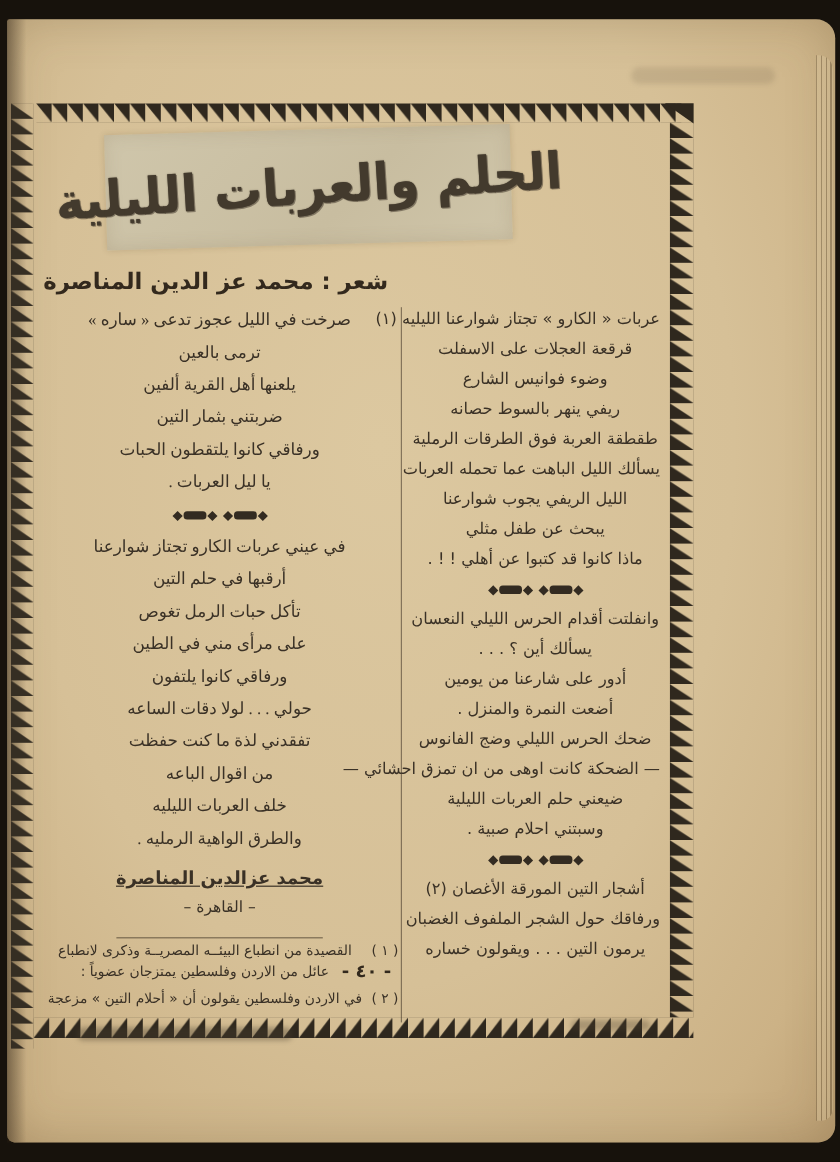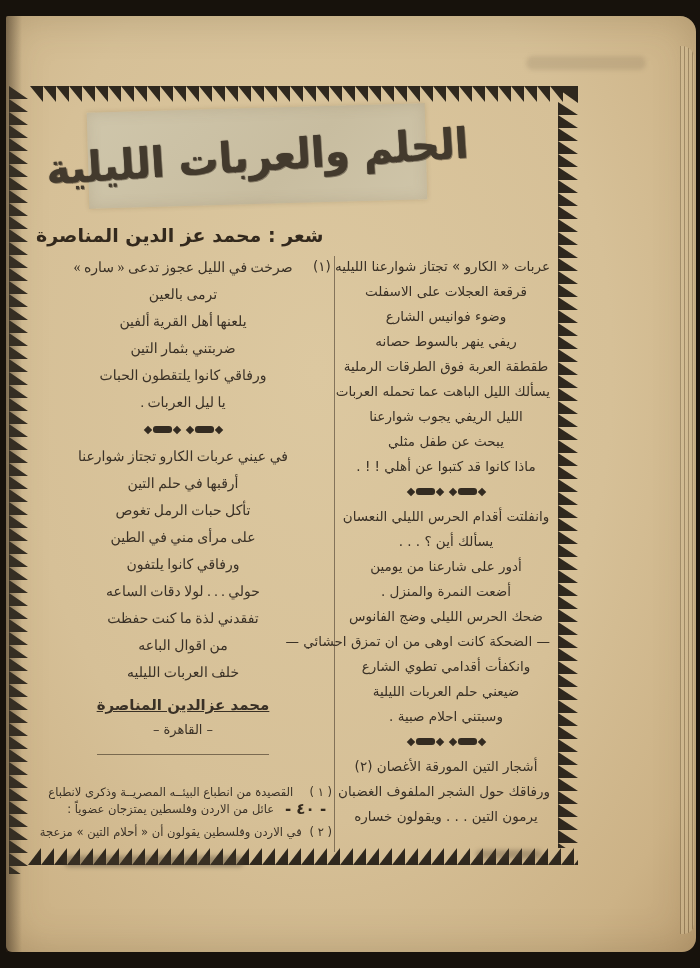--- a/index.html
+++ b/index.html
@@ -139,21 +139,20 @@
             <span class="orn-b"></span>
             <span class="orn-d"></span>
         </div>
         <div>
             <div class="poem-line">وانفلتت أقدام الحرس الليلي النعسان</div>
             <div class="poem-line">يسألك أين ؟ . . .</div>
             <div class="poem-line">أدور على شارعنا من يومين</div>
             <div class="poem-line">أضعت النمرة والمنزل .</div>
             <div class="poem-line">ضحك الحرس الليلي وضج الفانوس</div>
             <div class="poem-line">— الضحكة كانت اوهى من ان تمزق احشائي —</div>
-            <div class="poem-line">وانكفأت أقدامي تطوي الشارع</div>
             <div class="poem-line">ضيعني حلم العربات الليلية</div>
             <div class="poem-line">وسبتني احلام صبية .</div>
           </div>
         <div class="ornament">
           <span class="orn-d"></span>
             <span class="orn-b"></span>
             <span class="orn-d"></span>
             <span class="orn-gap"></span>
             <span class="orn-d"></span>
             <span class="orn-b"></span>
@@ -187,20 +186,21 @@
         <div>
             <div class="poem-line">في عيني عربات الكارو تجتاز شوارعنا</div>
             <div class="poem-line">أرقبها في حلم التين</div>
             <div class="poem-line">تأكل حبات الرمل تغوص</div>
             <div class="poem-line">على مرأى مني في الطين</div>
             <div class="poem-line">ورفاقي كانوا يلتفون</div>
             <div class="poem-line">حولي . . . لولا دقات الساعه</div>
             <div class="poem-line">تفقدني لذة ما كنت حفظت</div>
             <div class="poem-line">من اقوال الباعه</div>
             <div class="poem-line">خلف العربات الليليه</div>
+            <div class="poem-line">والطرق الواهية الرمليه .</div>
           </div>
         <div id="signature">محمد عزالدين المناصرة</div>
         <div id="signature-location">– القاهرة –</div>
         <div id="footnote-separator"></div>
       </div>
 
       <div id="footnotes">
         <div class="footnote">
           <span class="footnote-marker">( ١ )</span>
           <span class="footnote-text">القصيدة من انطباع البيئــه المصريــة وذكرى لانطباع عائل من الاردن وفلسطين يمتزجان عضوياً :</span>

